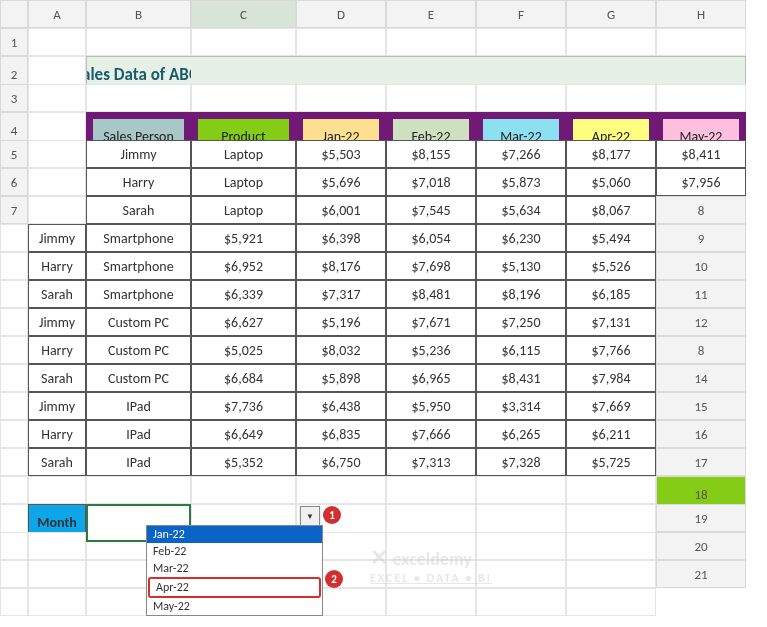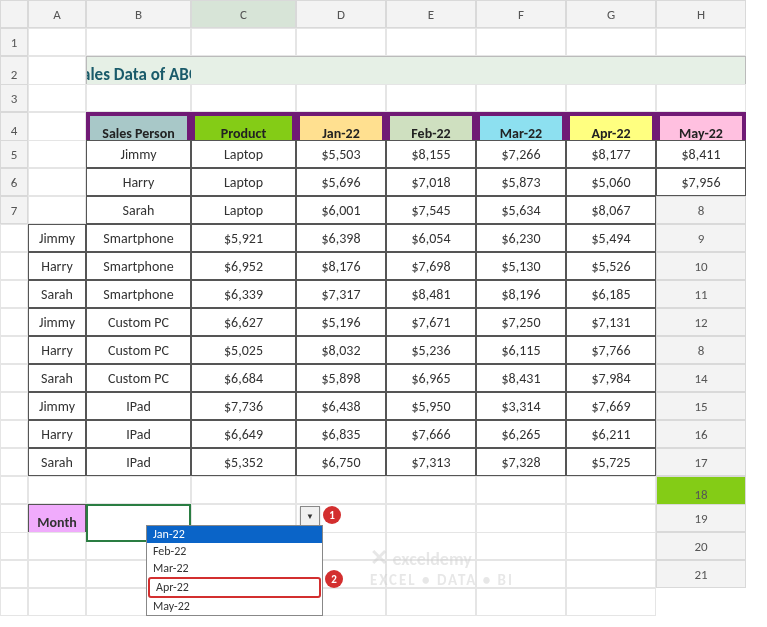--- a/index.html
+++ b/index.html
@@ -43,37 +43,37 @@
     white-space: nowrap;
   }
   .title-row {
     background: #e6f0e6;
     color: #1a5b6a;
     font-weight: bold;
     font-size: 17px;
     border: 1px solid #bbb;
   }
   .th {
-    font-weight: bold;
-    border: 4px solid #701a75;
+    font-weight: normal;
+    border: 7px solid #701a75;
     color: #222;
   }
   .th.sp { background: #a8c8c8; }
   .th.pr { background: #84cc16; }
   .th.m1 { background: #ffe090; }
   .th.m2 { background: #cfe0c0; }
   .th.m3 { background: #8de0f0; }
   .th.m4 { background: #ffff80; }
   .th.m5 { background: #ffc0e0; }
   .td {
     border: 1px solid #555;
     background: #fff;
   }
   .month-cell {
-    background: #f0abfc;
+    background: #0ea5e9;
     border: 1px solid #555;
     font-weight: bold;
   }
   .month-input {
     border: 2px solid #2a7d42;
     background: #fff;
     position: relative;
   }
   .dd-btn {
     position: absolute;
@@ -134,21 +134,21 @@
     top: 544px;
     color: #d0d0d0;
     font-size: 18px;
     font-weight: bold;
     opacity: 0.5;
     pointer-events: none;
     display:flex;
     align-items:center;
     gap:4px;
   }
-  .watermark .tag{font-size:15px;letter-spacing:2px;}
+  .watermark .tag{font-size:12px;letter-spacing:2px;text-decoration:underline;}
 </style>
 </head>
 <body>
 
 <div class="spreadsheet" id="grid">
     <div class="corner"></div>
     <div class="hcell">A</div>
     <div class="hcell">B</div>
     <div class="hcell active">C</div>
     <div class="hcell">D</div>

